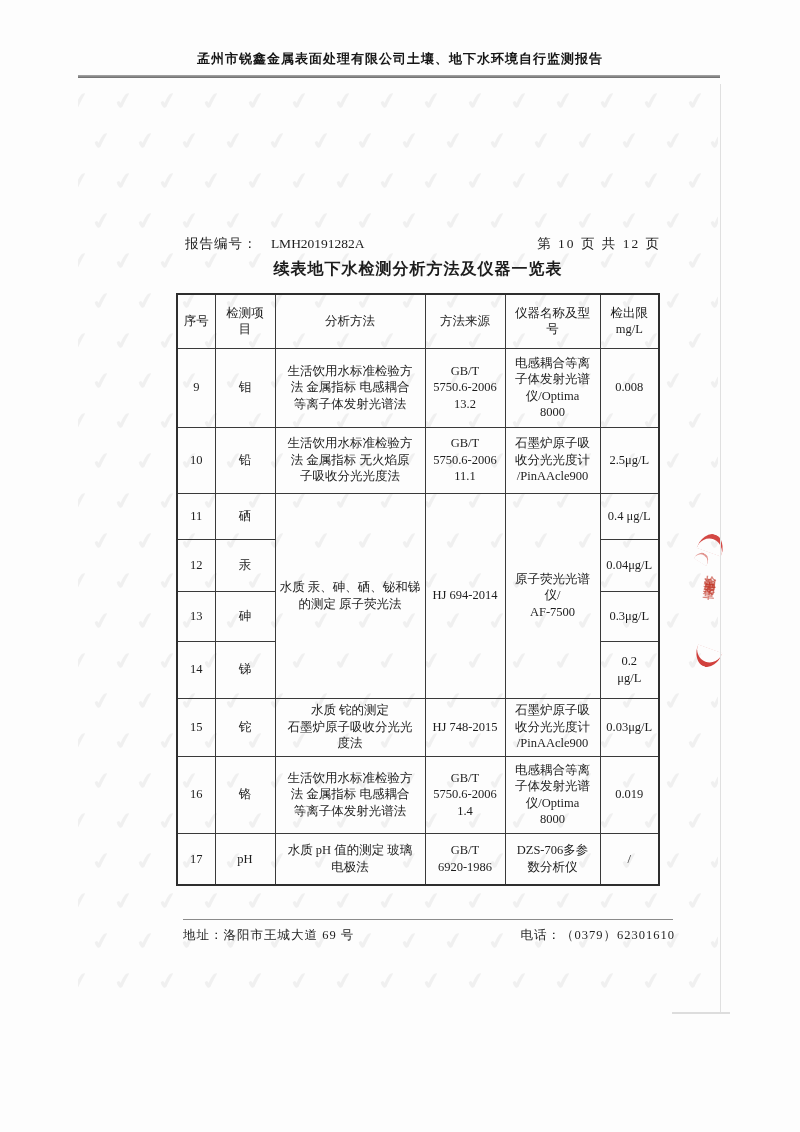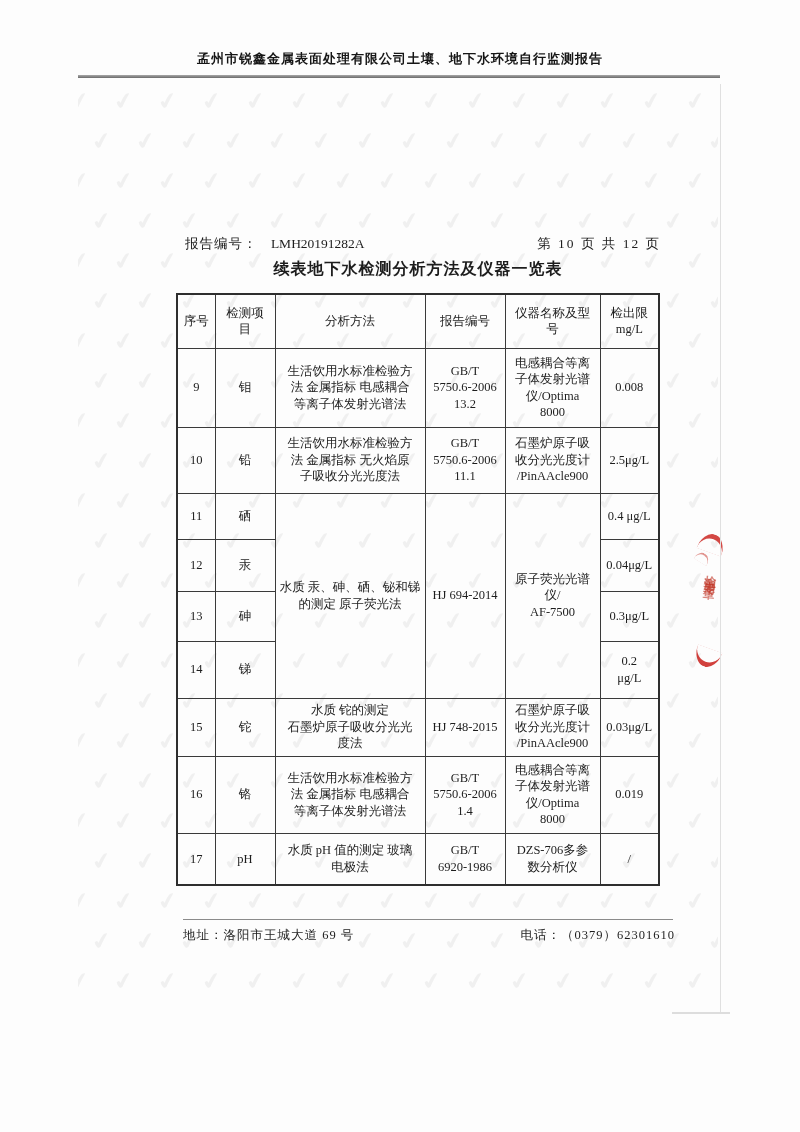--- a/index.html
+++ b/index.html
@@ -463,21 +463,21 @@
       <col style="width:80px">
         <col style="width:95px">
         <col style="width:59px">
     </colgroup>
     <tbody>
         <tr class="r-head">
       <th>序号</th>
       <th>检测项
 目</th>
       <th>分析方法</th>
-      <th>报告编号</th>
+      <th>方法来源</th>
       <th>仪器名称及型
 号</th>
       <th>检出限
 mg/L</th>
     </tr>
     <tr class="r9">
       <td>9</td>
       <td>钼</td>
       <td>生活饮用水标准检验方
 法 金属指标 电感耦合

